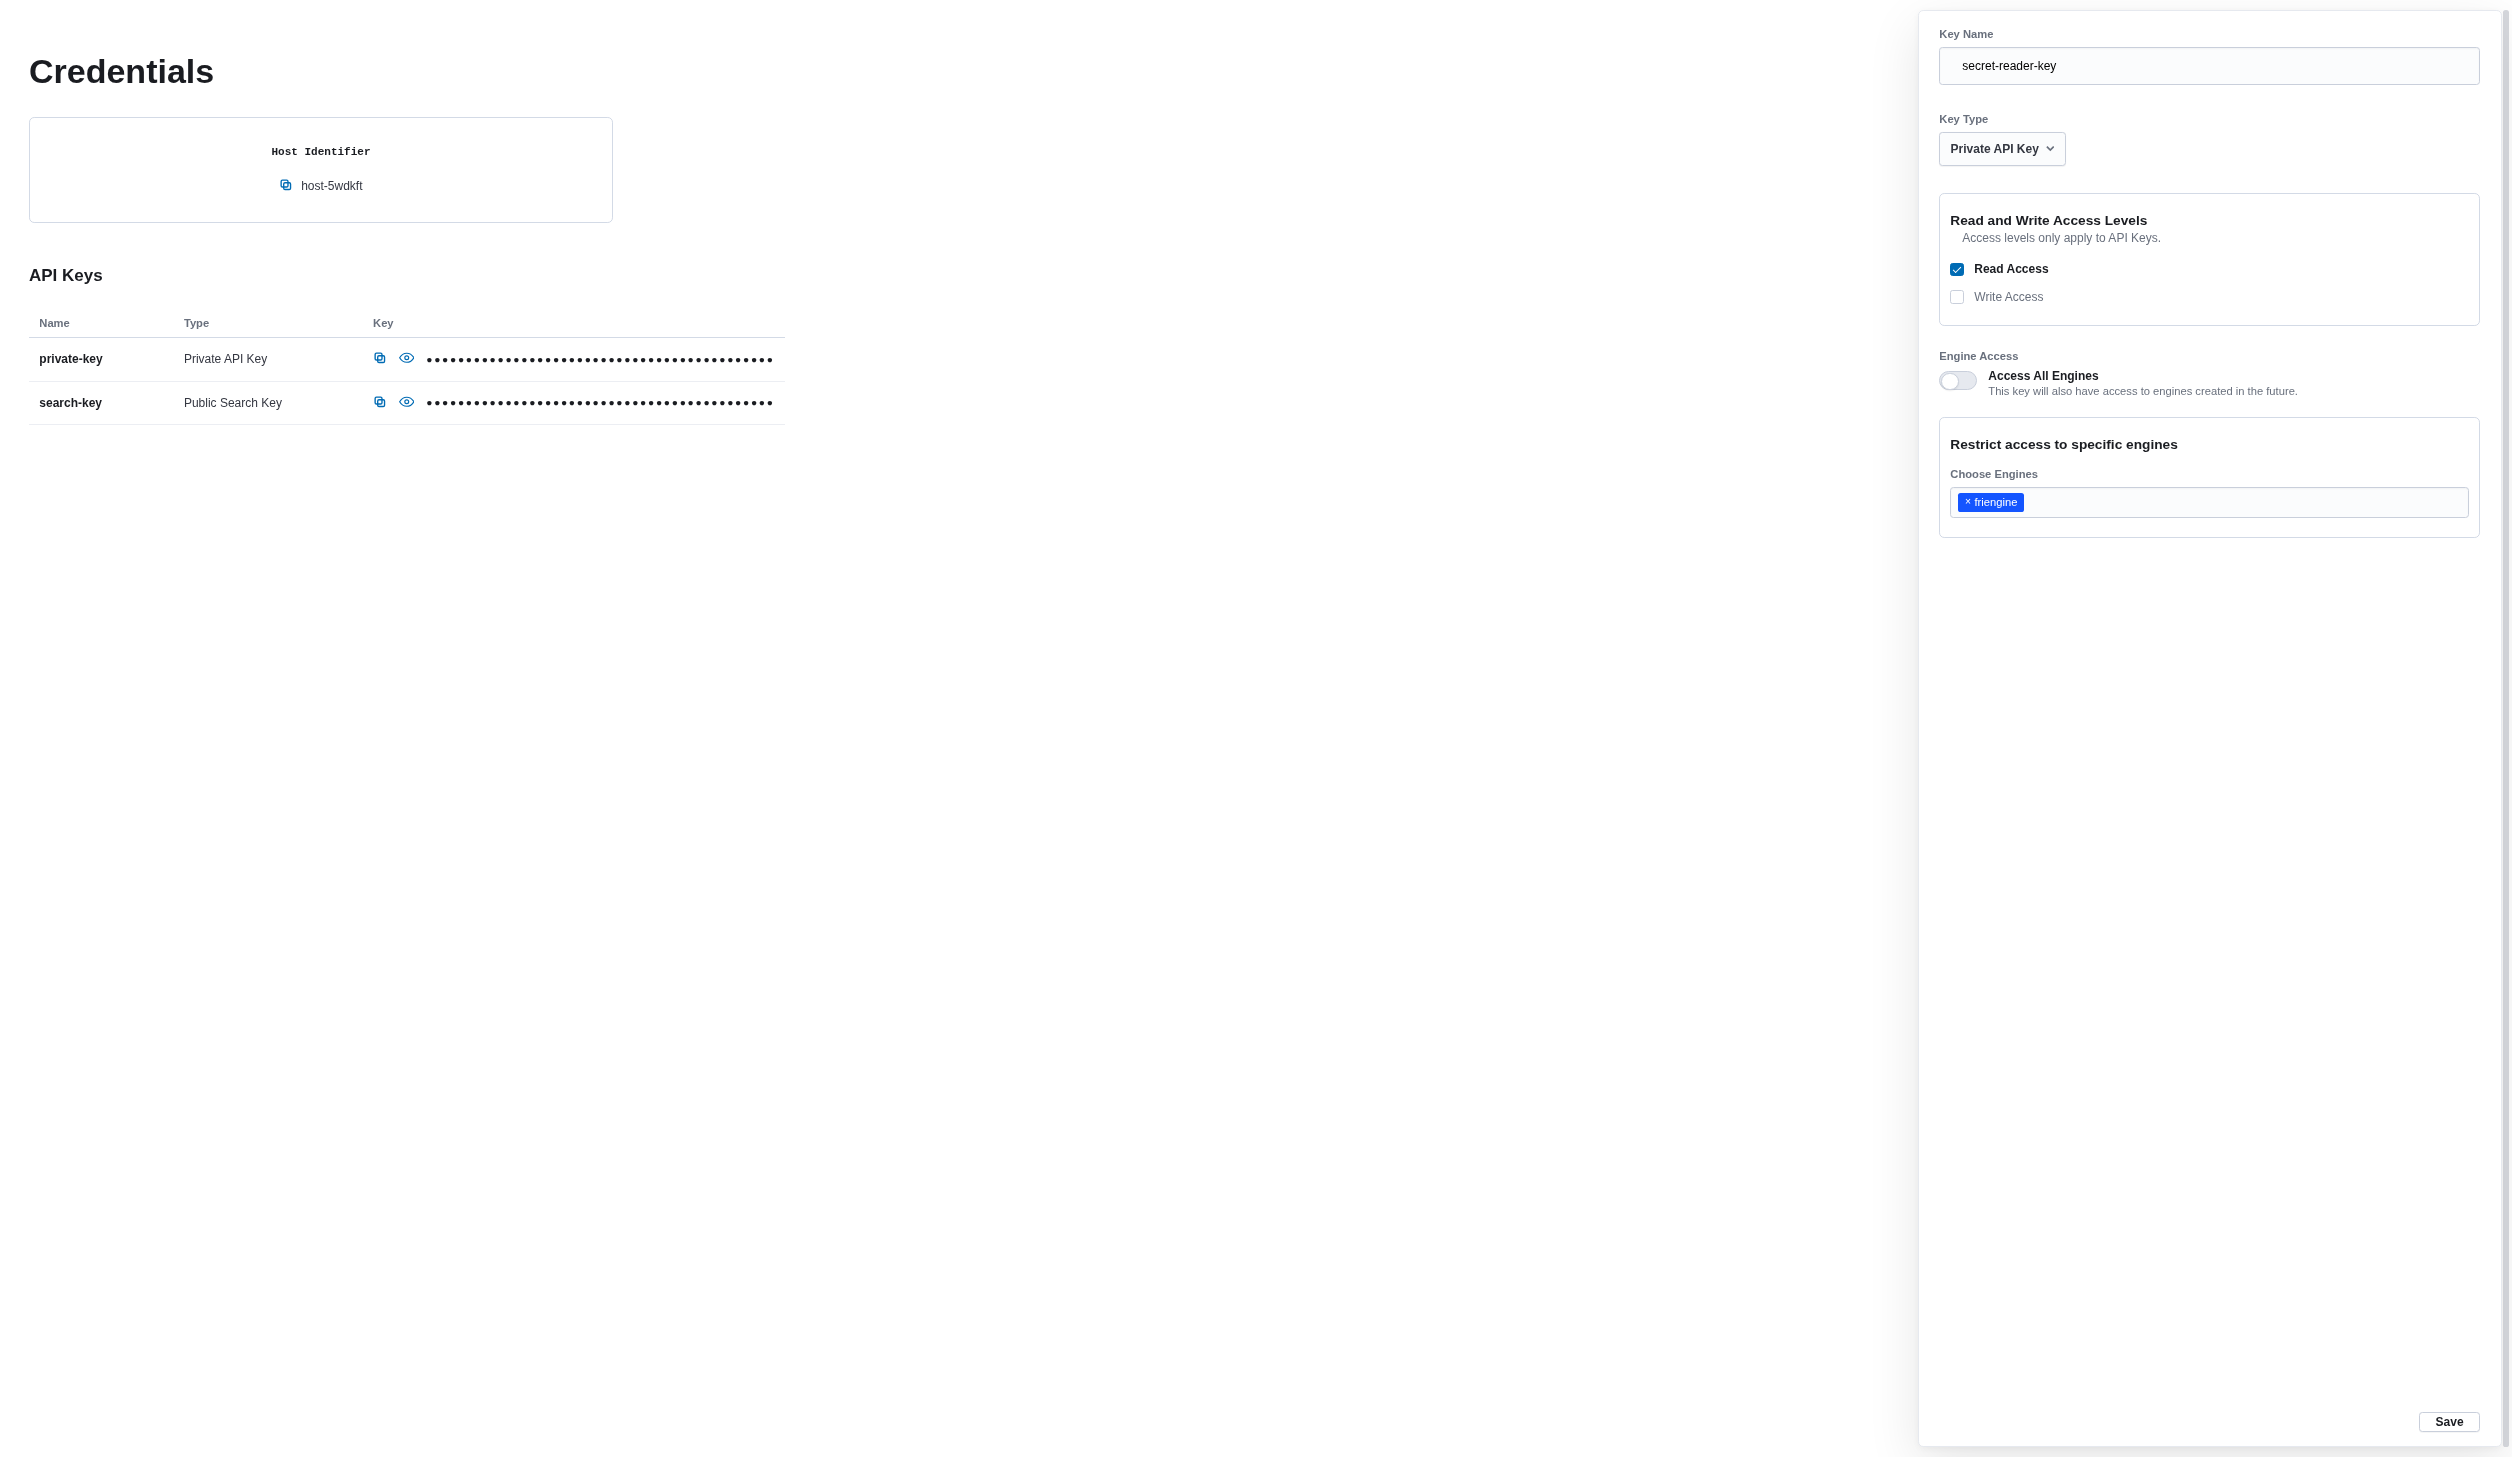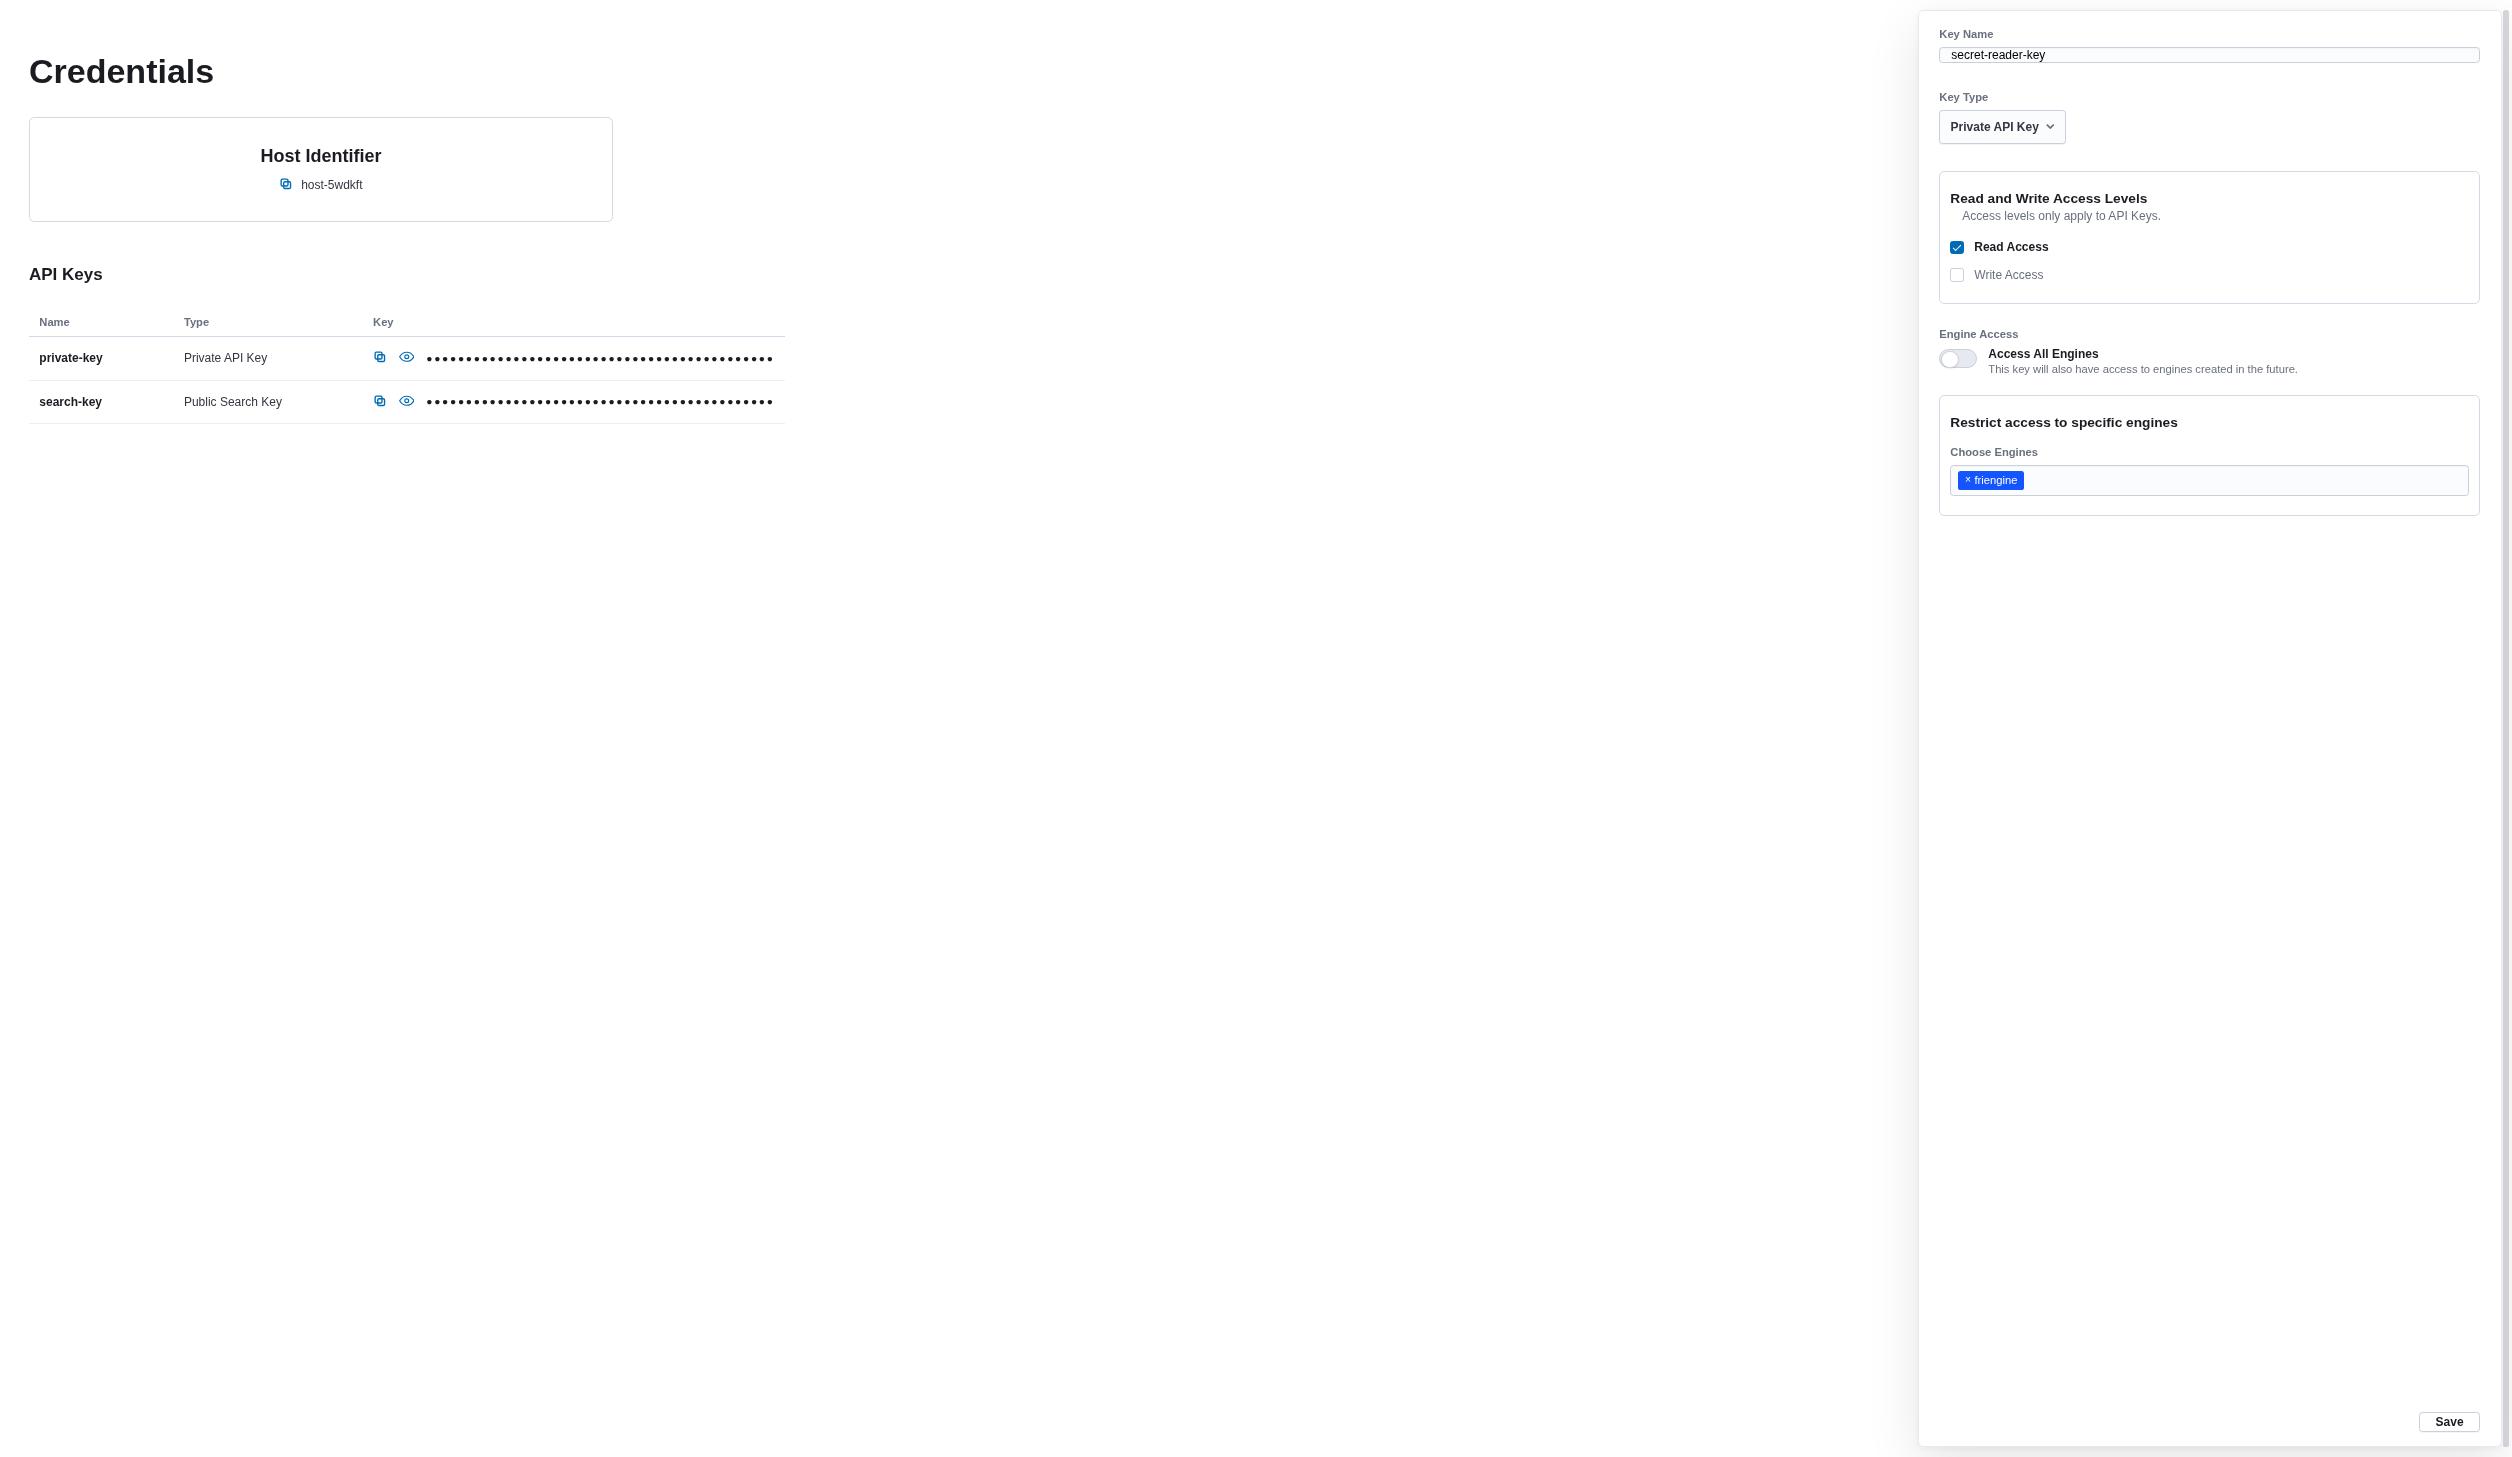--- a/index.html
+++ b/index.html
@@ -21,24 +21,25 @@
     }
     .host-card {
       border: 0.9px solid #d3dae6;
       border-radius: 5.2px;
       padding: 27.5px;
       text-align: center;
       max-width: 584px;
       margin-bottom: 43px;
     }
     .host-card-title {
-      font-size: 18px;
-      font-weight: 600;
-      color: #1a1c21;
-      margin-bottom: 10px;
+      font-size: 11px;
+      font-weight: 600;
+      color: #1a1c21;
+      margin-bottom: 20px;
+      font-family: Liberation Mono, monospace;
     }
     .host-row {
       display: inline-flex;
       align-items: center;
       gap: 8px;
       color: #343741;
     }
     .copy-icon-svg {
       width: 13.7px; height: 13.7px;
       stroke: #006bb4;
@@ -133,24 +134,24 @@
     }
     .form-label {
       font-size: 11.2px;
       font-weight: 600;
       color: #69707d;
       margin-bottom: 6.9px;
       display: block;
     }
     .form-input {
       width: 100%;
-      height: 16px;
+      height: 38px;
       border: 0.9px solid #c9cfdb;
       border-radius: 3.4px;
-      padding: 0 11px;
+      padding: 0 22px;
       font-size: 12px;
       background: #fbfcfd;
       box-shadow: inset 0 0.9px 1.7px rgba(0,0,0,0.04);
     }
     .form-group { margin-bottom: 27.5px; }
     .select-btn {
       display: inline-flex;
       align-items: center;
       gap: 6.9px;
       height: 34px;

